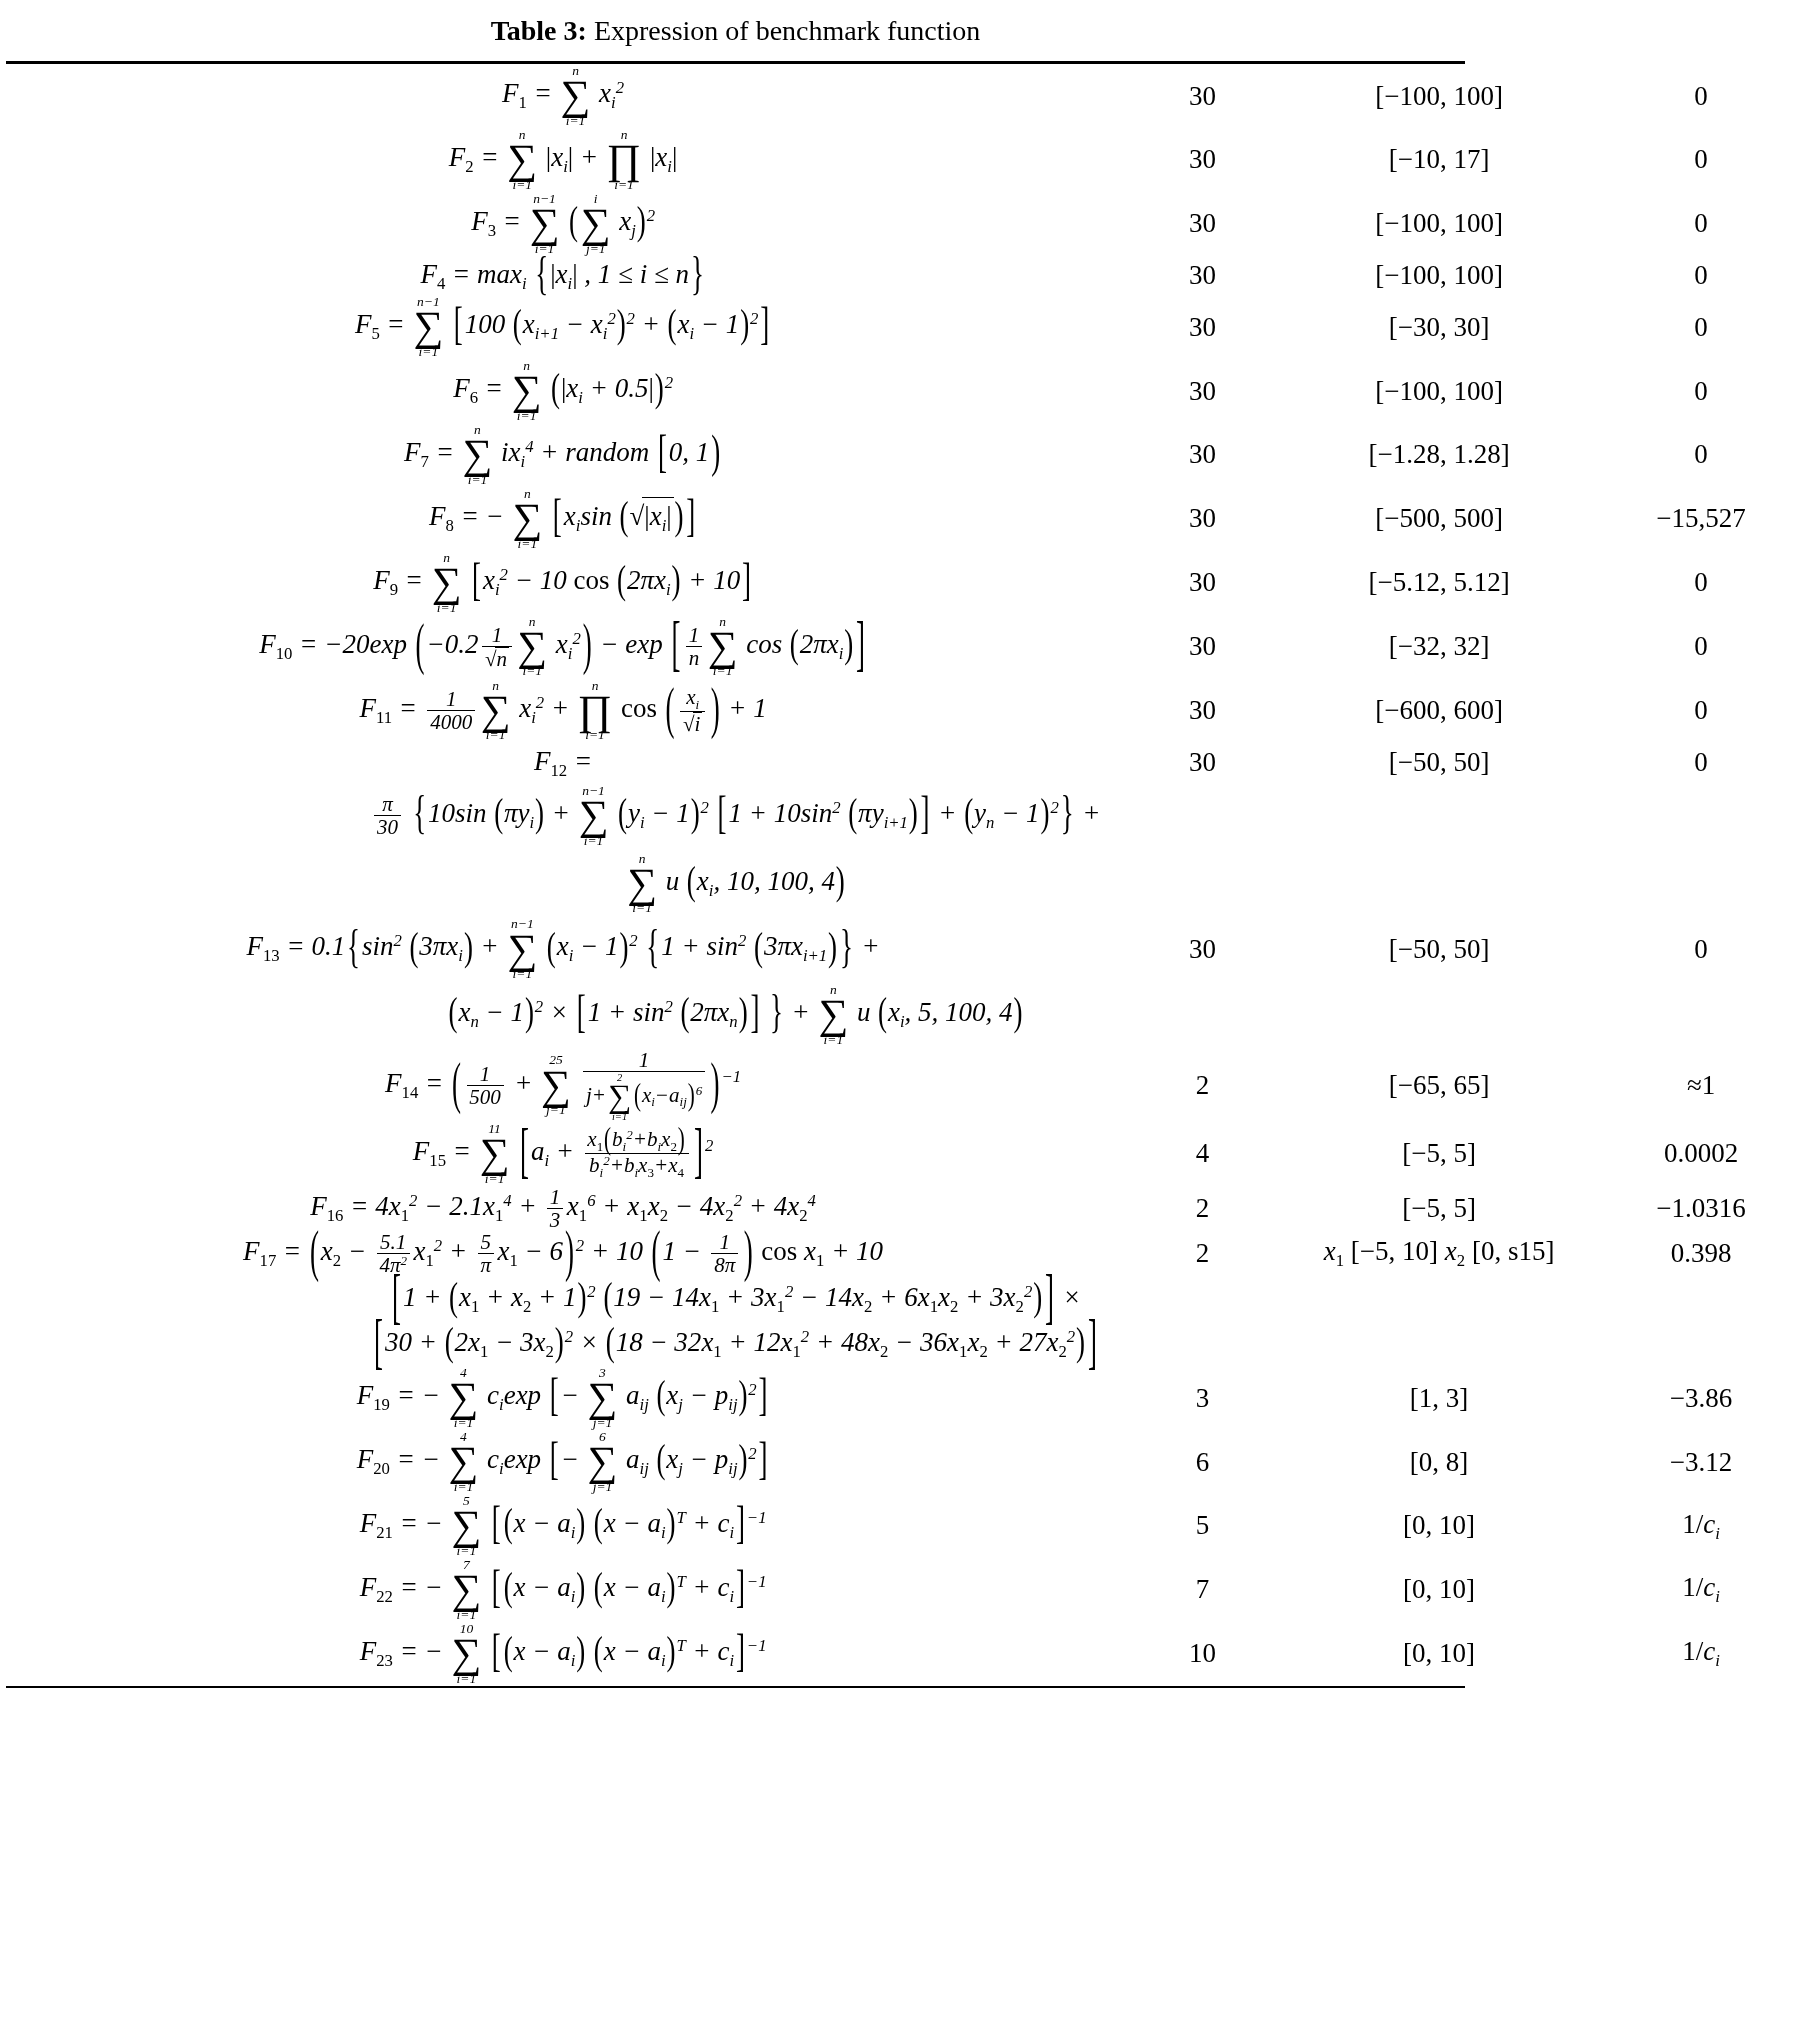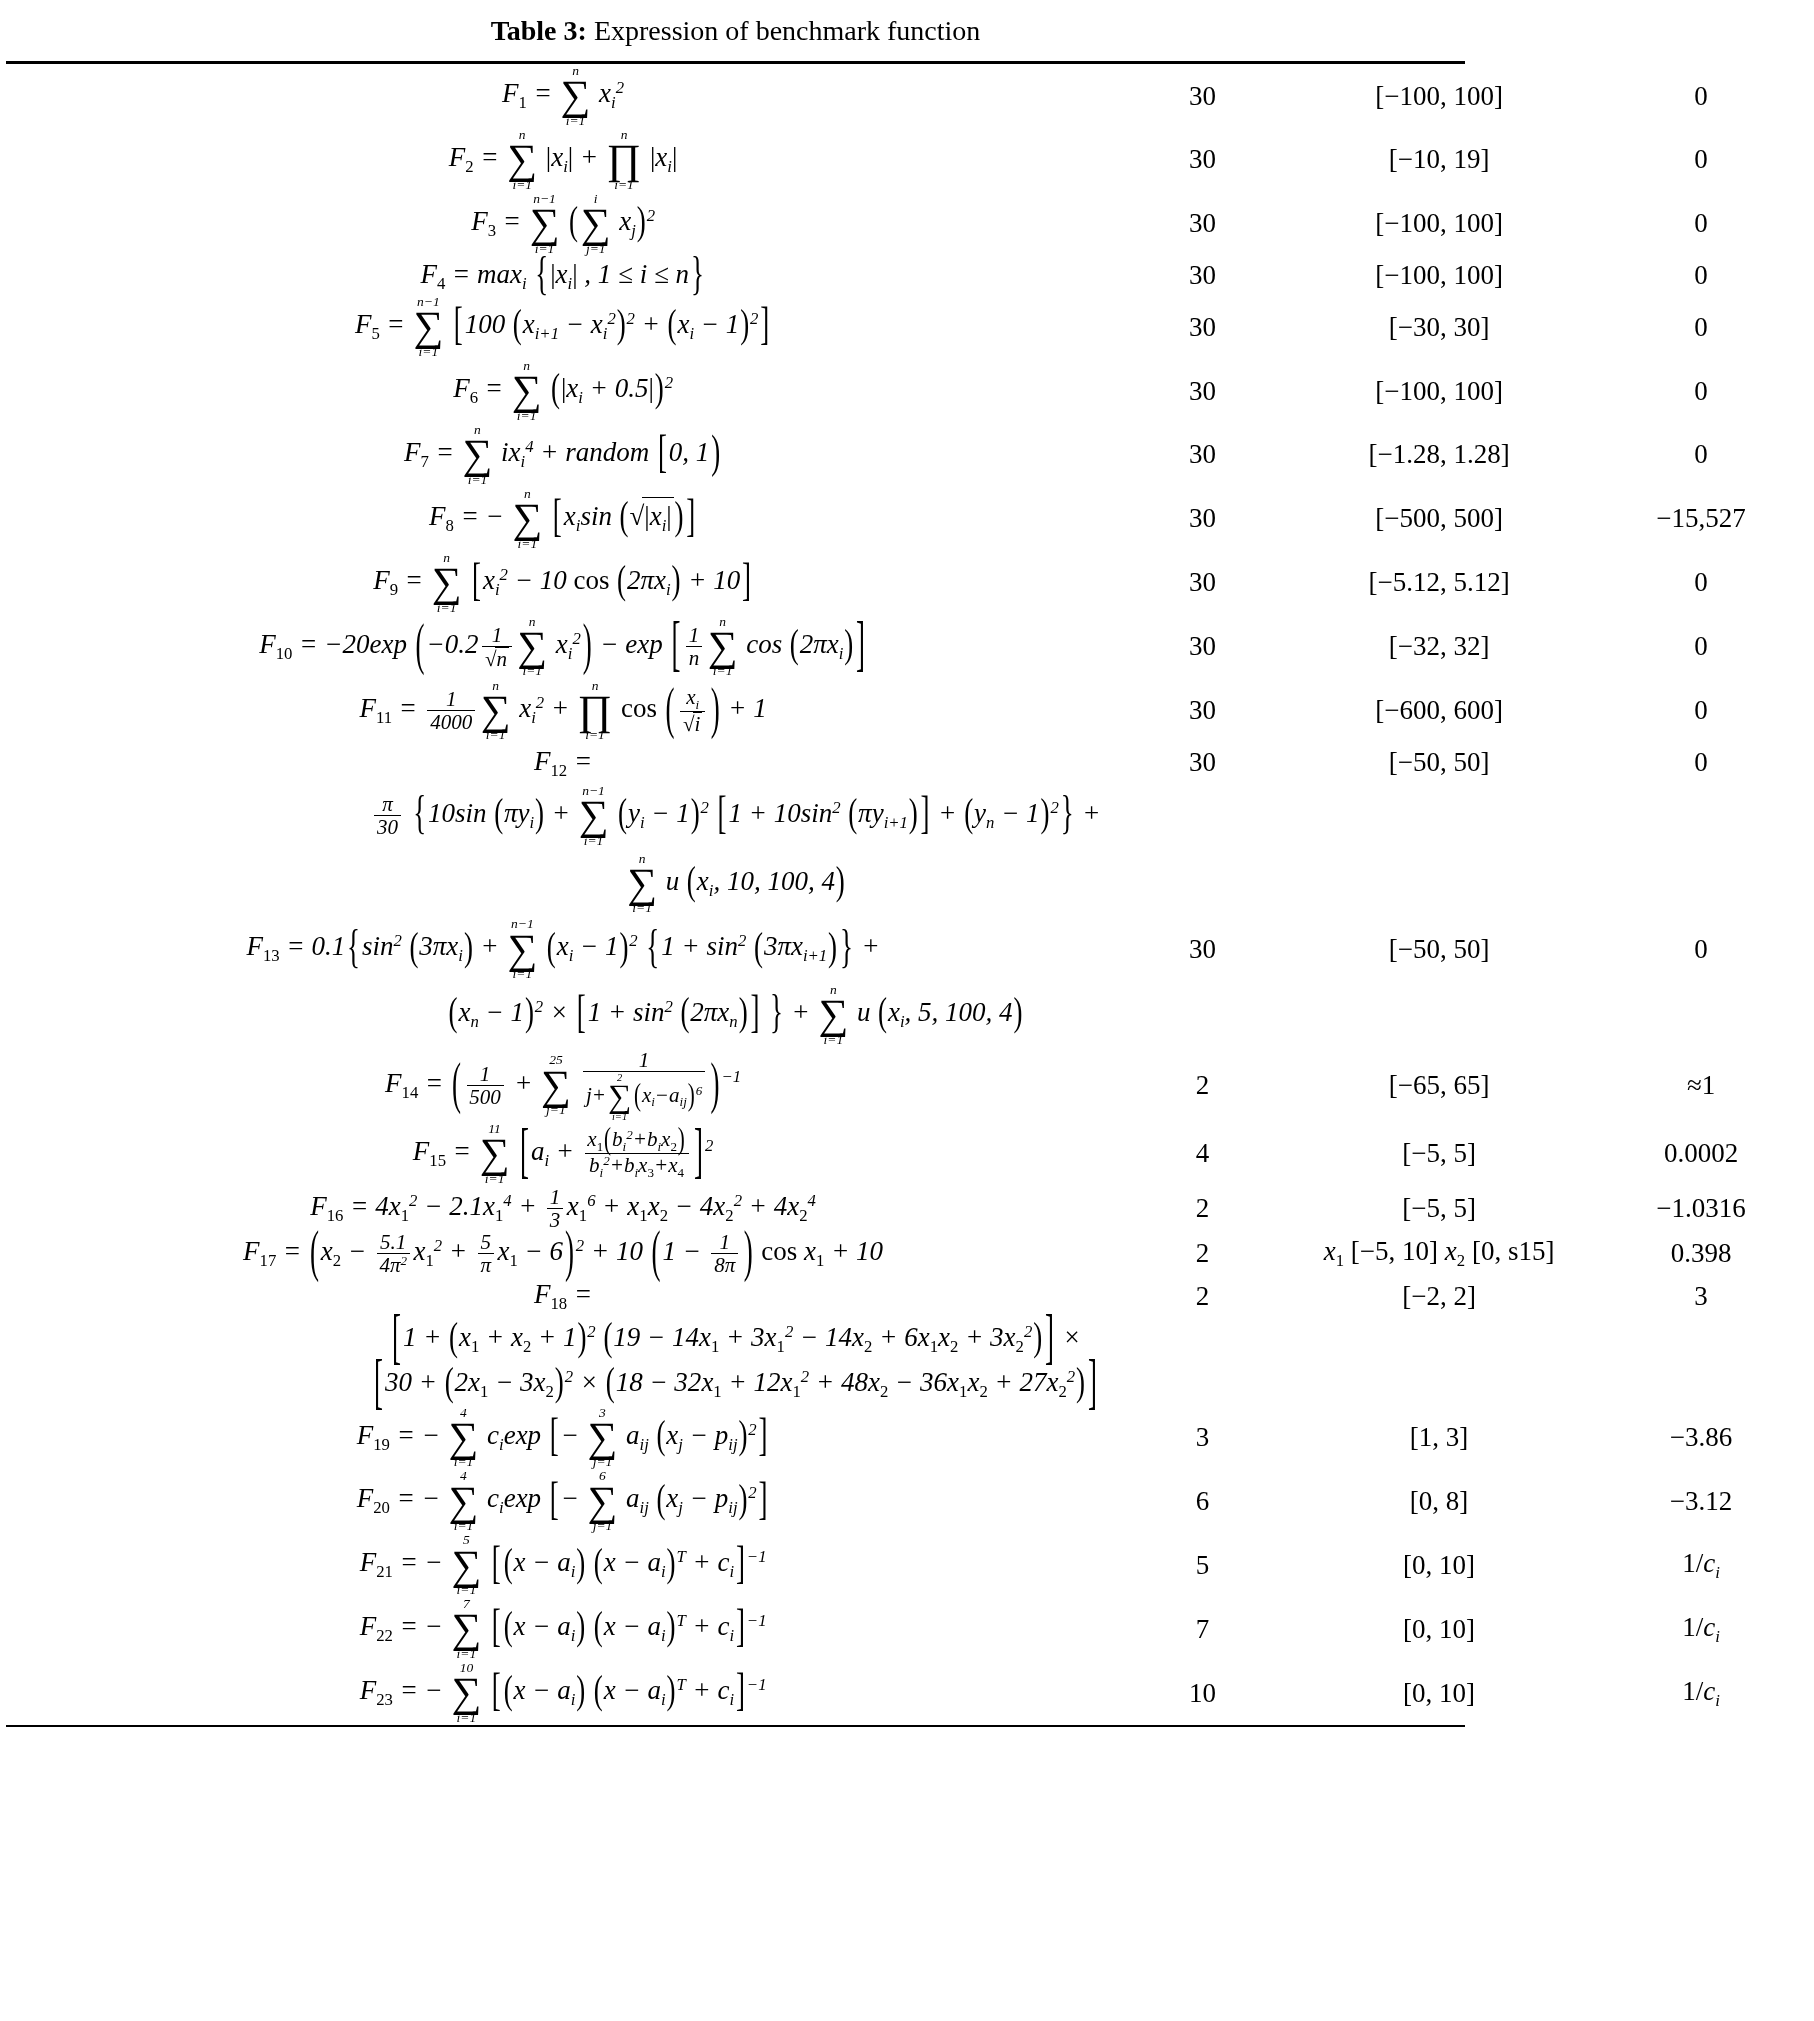--- a/index.html
+++ b/index.html
@@ -192,21 +192,21 @@
         <td class="num">30</td>
         <td class="num">[−100, 100]</td>
         <td class="num">0</td>
       </tr>
 
       <tr>
         <td class="fn">
           <span class="it">F</span><sub>2</sub> = <span class="sumwrap"><span class="lim">n</span><span class="big">∑</span><span class="lim">i=1</span></span> <span class="abs">|</span><span class="it">x</span><span class="sub-it">i</span><span class="abs">|</span> + <span class="sumwrap"><span class="lim">n</span><span class="big">∏</span><span class="lim">i=1</span></span> <span class="abs">|</span><span class="it">x</span><span class="sub-it">i</span><span class="abs">|</span>
         </td>
         <td class="num">30</td>
-        <td class="num">[−10, 19]</td>
+        <td class="num">[−10, 17]</td>
         <td class="num">0</td>
       </tr>
 
       <tr class="row-tall">
         <td class="fn">
           <span class="it">F</span><sub>3</sub> = <span class="sumwrap"><span class="lim">n−1</span><span class="big">∑</span><span class="lim">i=1</span></span> <span class="paren-big">(</span><span class="sumwrap"><span class="lim">i</span><span class="big">∑</span><span class="lim">j=1</span></span> <span class="it">x</span><span class="sub-it">j</span><span class="paren-big">)</span><sup>2</sup>
         </td>
         <td class="num">30</td>
         <td class="num">[−100, 100]</td>
         <td class="num">0</td>
@@ -367,28 +367,20 @@
         <td class="fn">
           <span class="it">F</span><sub>17</sub> = <span class="paren-xl">(</span><span class="it">x</span><sub>2</sub> − <span class="frac"><span class="n">5.1</span><span class="d">4<span class="it">π</span><sup>2</sup></span></span><span class="it">x</span><sub>1</sub><sup>2</sup> + <span class="frac"><span class="n">5</span><span class="d"><span class="it">π</span></span></span><span class="it">x</span><sub>1</sub> − 6<span class="paren-xl">)</span><sup>2</sup> + 10 <span class="paren-xl">(</span>1 − <span class="frac"><span class="n">1</span><span class="d">8<span class="it">π</span></span></span><span class="paren-xl">)</span> <span class="up">cos</span> <span class="it">x</span><sub>1</sub> + 10
         </td>
         <td class="num">2</td>
         <td class="num">
           <span class="it">x</span><sub>1</sub> [−5, 10] <span class="it">x</span><sub>2</sub> [0, s15]
         </td>
         <td class="num">0.398</td>
       </tr>
 
-      <tr>
-        <td class="fn">
-          <span class="it">F</span><sub>18</sub> =
-        </td>
-        <td class="num">2</td>
-        <td class="num">[−2, 2]</td>
-        <td class="num">3</td>
-      </tr>
     </tbody>
   </table>
 
   <div class="wide-formula">
     <span class="brk-xl">[</span>1 + <span class="paren-big">(</span><span class="it">x</span><sub>1</sub> + <span class="it">x</span><sub>2</sub> + 1<span class="paren-big">)</span><sup>2</sup> <span class="paren-big">(</span>19 − 14<span class="it">x</span><sub>1</sub> + 3<span class="it">x</span><sub>1</sub><sup>2</sup> − 14<span class="it">x</span><sub>2</sub> + 6<span class="it">x</span><sub>1</sub><span class="it">x</span><sub>2</sub> + 3<span class="it">x</span><sub>2</sub><sup>2</sup><span class="paren-big">)</span><span class="brk-xl">]</span> ×
   </div>
   <div class="wide-formula">
     <span class="brk-xl">[</span>30 + <span class="paren-big">(</span>2<span class="it">x</span><sub>1</sub> − 3<span class="it">x</span><sub>2</sub><span class="paren-big">)</span><sup>2</sup> × <span class="paren-big">(</span>18 − 32<span class="it">x</span><sub>1</sub> + 12<span class="it">x</span><sub>1</sub><sup>2</sup> + 48<span class="it">x</span><sub>2</sub> − 36<span class="it">x</span><sub>1</sub><span class="it">x</span><sub>2</sub> + 27<span class="it">x</span><sub>2</sub><sup>2</sup><span class="paren-big">)</span><span class="brk-xl">]</span>
   </div>
 

